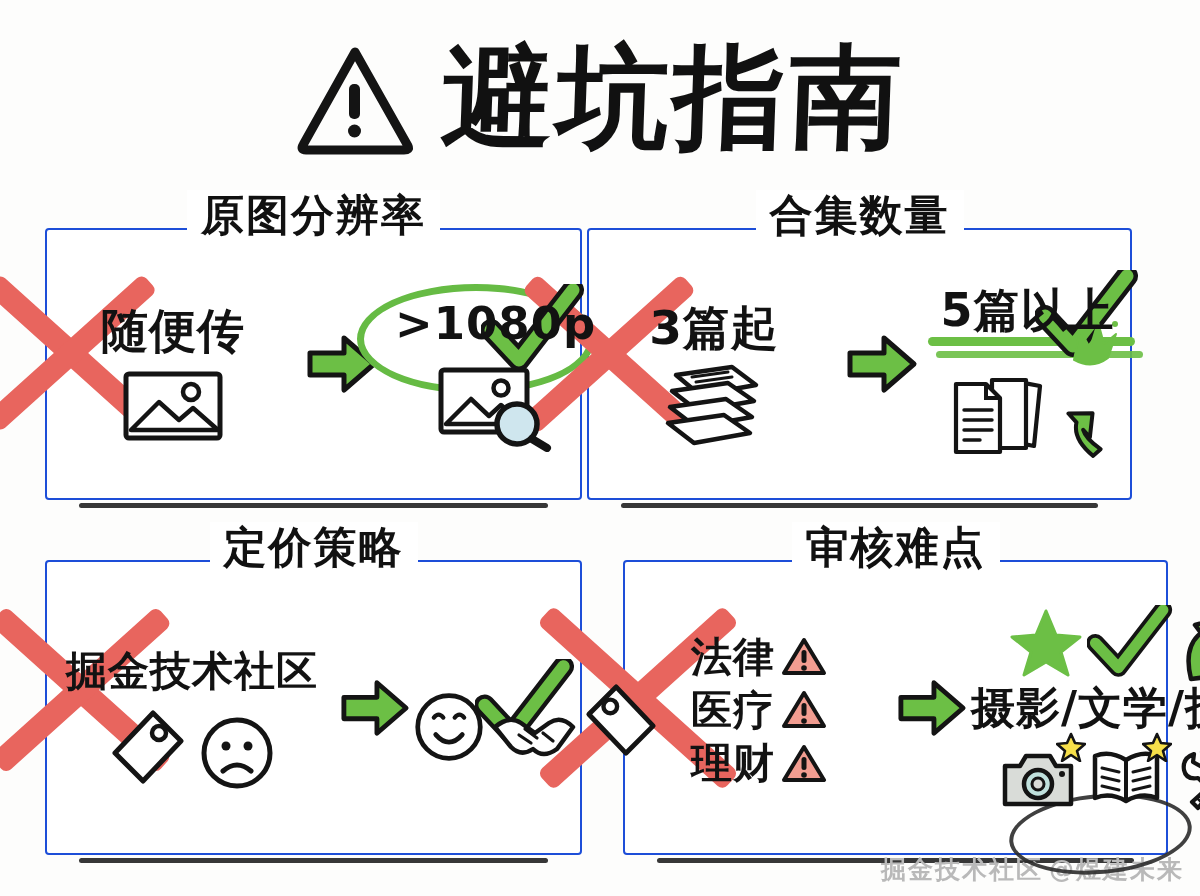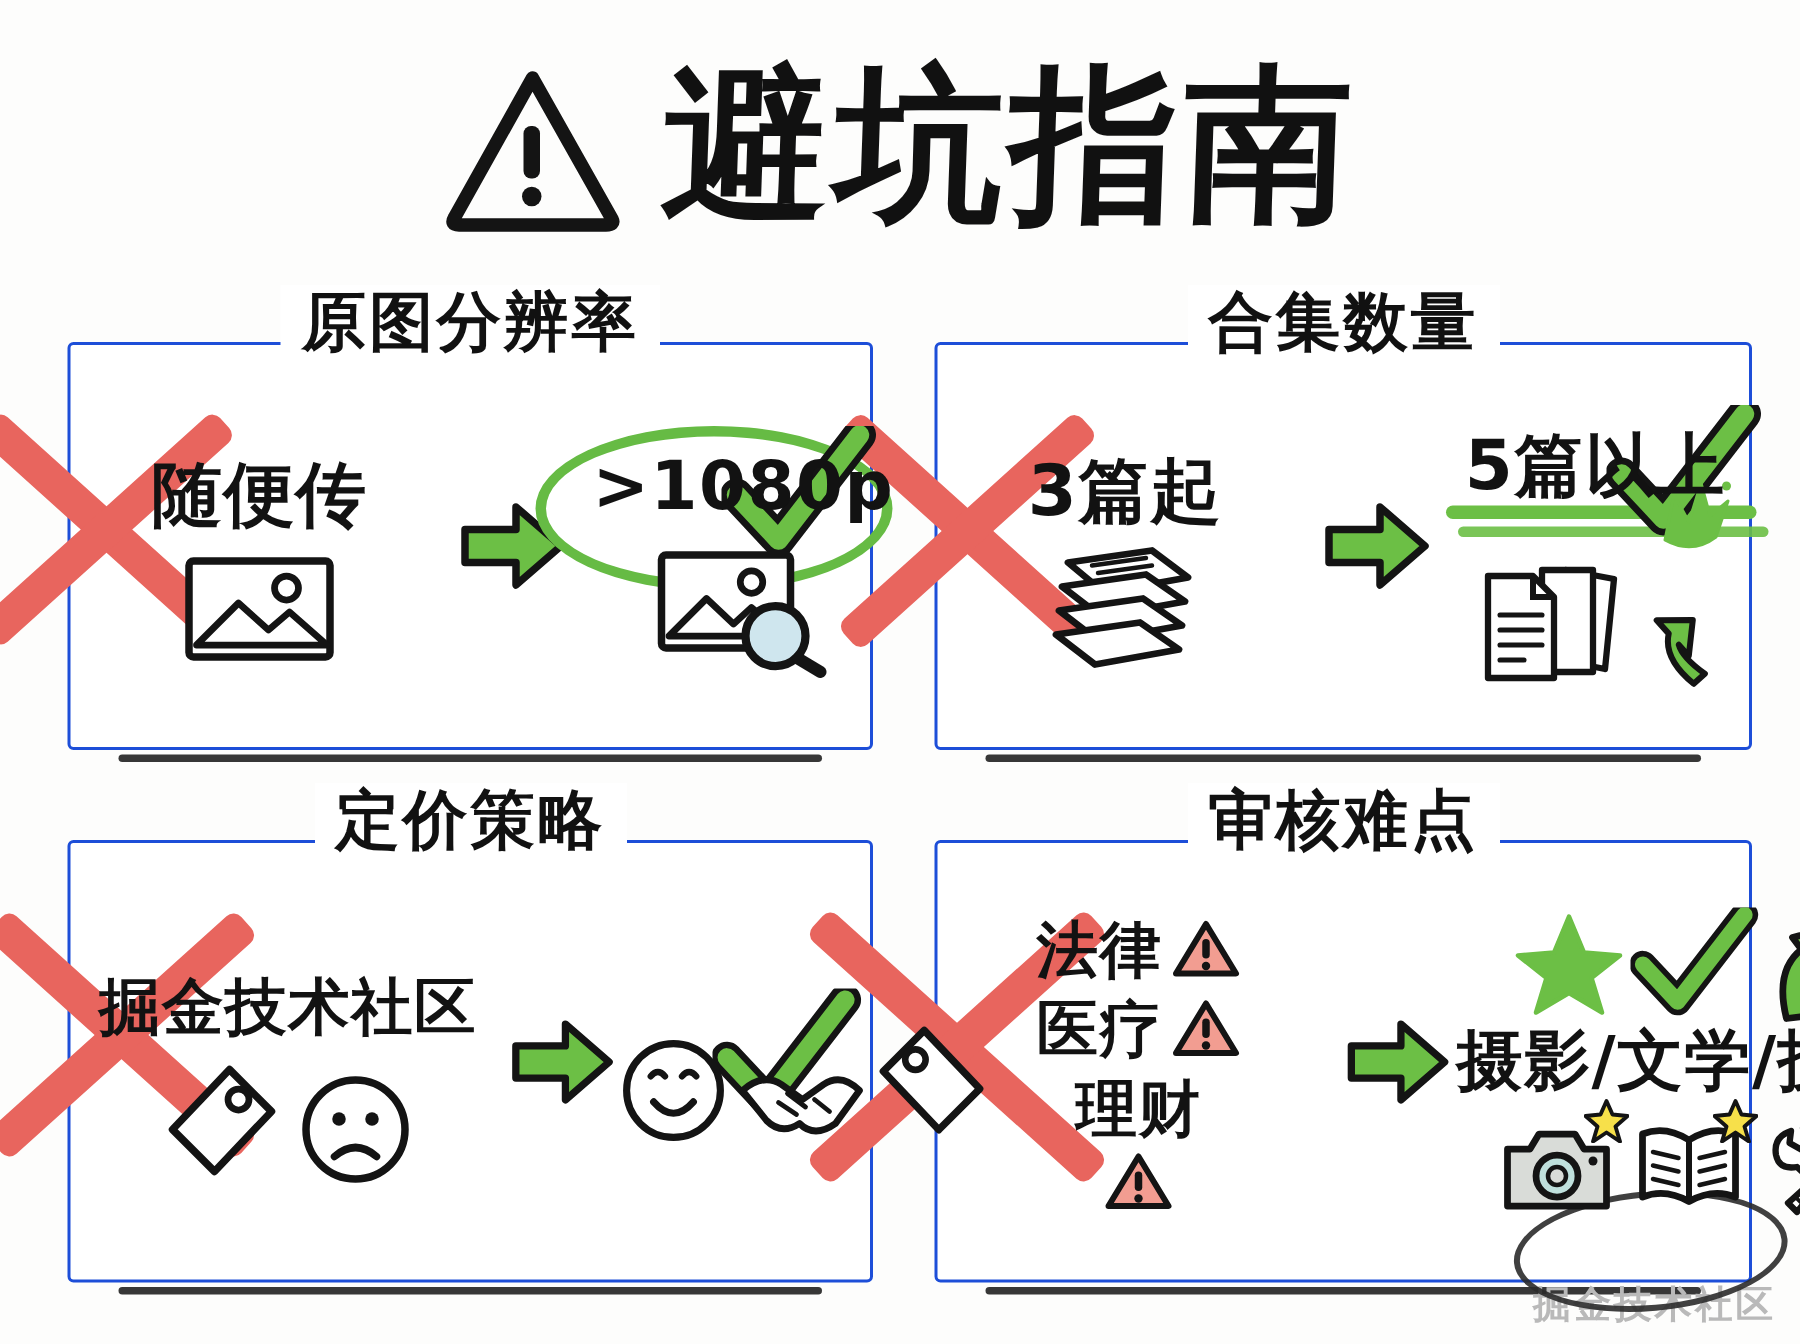--- a/index.html
+++ b/index.html
@@ -52,21 +52,21 @@
 
   
   .panel {
     position: absolute;
     box-sizing: border-box;
     border: 2px solid #1d4ed8;
     border-radius: 4px;
     background: #ffffff;
   }
   .panel.p1 { left: 45px;  top: 228px; width: 537px; height: 272px; }
-  .panel.p2 { left: 623px; top: 228px; width: 545px; height: 272px; }
+  .panel.p2 { left: 587px; top: 228px; width: 545px; height: 272px; }
   .panel.p3 { left: 45px;  top: 560px; width: 537px; height: 295px; }
   .panel.p4 { left: 623px; top: 560px; width: 545px; height: 295px; }
 
   .panel::before {
     
     content: "";
     position: absolute;
     left: 6%;
     right: 6%;
     bottom: -10px;
@@ -421,21 +421,21 @@
             </svg>
           </div>
           <div style="display:flex;align-items:center;gap:6px;">
             <span class="cn sm">医疗</span>
             <svg width="46" height="42" viewBox="0 0 46 42">
               <path d="M23 4 L43 37 L3 37 Z" fill="#f29d91" stroke="#141414" stroke-width="4" stroke-linejoin="round"></path>
               <rect x="20.5" y="14" width="5" height="13" rx="2.5" fill="#141414"></rect>
               <circle cx="23" cy="32" r="2.8" fill="#141414"></circle>
             </svg>
           </div>
-          <div style="display:flex;align-items:center;gap:6px;flex-direction:column;">
+          <div style="display:flex;align-items:center;gap:6px;">
             <span class="cn sm">理财</span>
             <svg width="46" height="42" viewBox="0 0 46 42">
               <path d="M23 4 L43 37 L3 37 Z" fill="#f29d91" stroke="#141414" stroke-width="4" stroke-linejoin="round"></path>
               <rect x="20.5" y="14" width="5" height="13" rx="2.5" fill="#141414"></rect>
               <circle cx="23" cy="32" r="2.8" fill="#141414"></circle>
             </svg>
           </div>
         </div>
         <div class="red-x" style="left:26px;top:36px;width:224px;height:224px;">
           <span class="a" style="width:250px;height:24px;margin-left:-125px;margin-top:-12px;"></span>
@@ -505,16 +505,17 @@
             </svg>
             
           </div>
         </div>
       </div>
     </div>
   </div>
 
   <div class="watermark">
     <span>掘金技术社区</span>
+    <span>@煜建未来</span>
   </div>
   <div class="wm-circle"></div>
 
 </div>
 
 </body></html>

